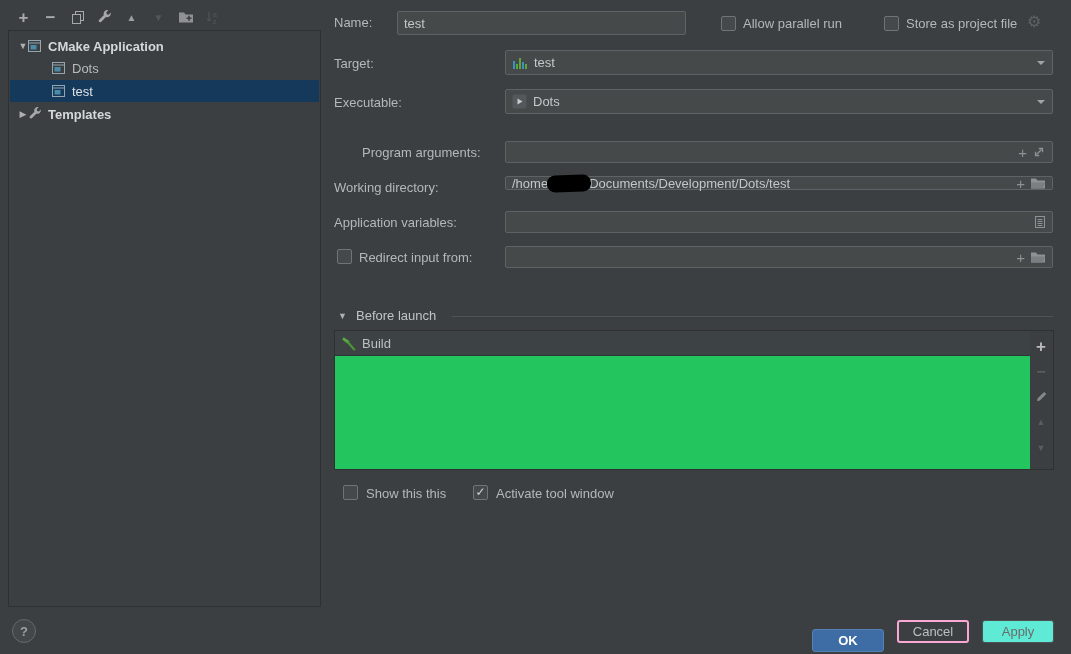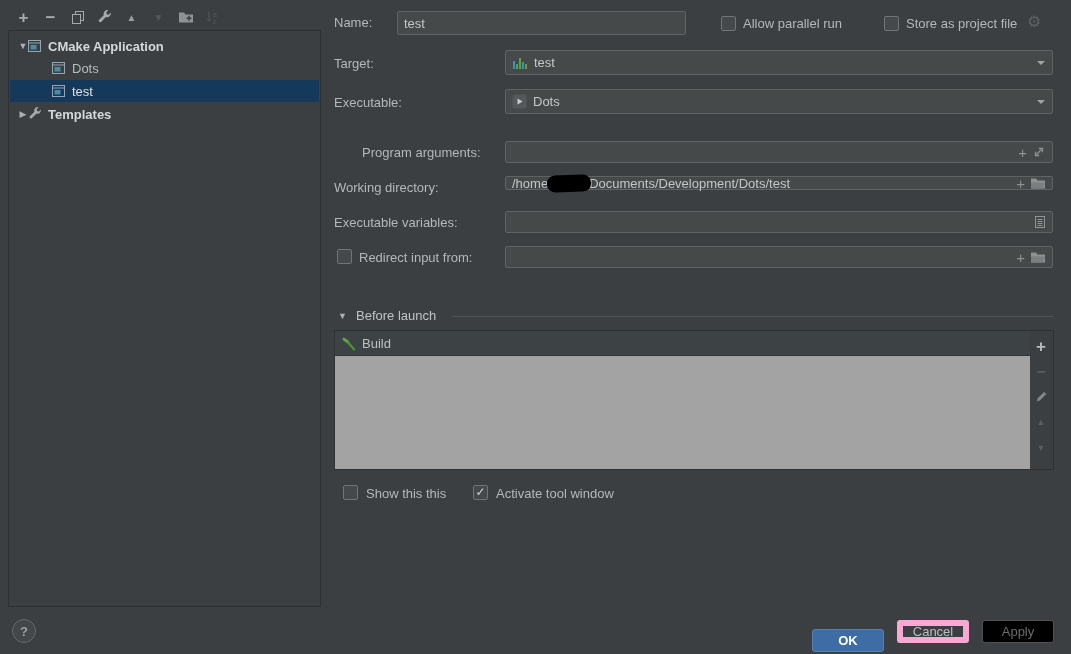--- a/index.html
+++ b/index.html
@@ -63,38 +63,38 @@
     display:block; color:#ced1d3; font-size:12px; line-height:13px; text-align:center;
   }
   .cb-label { position:absolute; color:#b4b8ba;text-align:center; }
 
   .gear { position:absolute; color:#5d6164; font-size:16px; line-height:1; }
 
   
   .bl-arrow { position:absolute; font-size:9px; color:#aeb0b2; }
   .bl-title { position:absolute; color:#c0c4c6; }
   .bl-line { position:absolute; height:1px; background:#515456; }
-  .bl-list { position:absolute; left:334px; top:330px; width:697px; height:140px; background:#a3a3a3; border:1px solid #2e3031; }
+  .bl-list { position:absolute; left:334px; top:330px; width:697px; height:140px; background:#22c55e; border:1px solid #2e3031; }
   .bl-item { position:absolute; left:0; right:0; top:0; height:25px; background:#3d4344; border-bottom:1px solid #303435; display:flex; align-items:center; padding-left:6px; }
   .bl-item .lbl { margin-left:6px; color:#bcc0c2; }
   .bl-strip { position:absolute; left:1030px; top:330px; width:24px; height:140px; background:#3c3f41; border:1px solid #2e3031; border-left:none; }
   .strip-btn { position:absolute; left:0; width:22px; height:20px; display:flex; align-items:center; justify-content:center; }
   .strip-plus { color:#b9bbbd; font-size:17px; font-weight:bold; line-height:1; }
   .strip-minus { color:#595d5f; font-size:16px; font-weight:bold; line-height:1; }
   .strip-tri { color:#595d5f; font-size:9px; }
 
   
   .btn {
     position:absolute; height:23px; width:72px;
     display:flex; align-items:center; justify-content:center;
     border-radius:3px; font-size:13px;
   }
   .btn-ok { background:#3e6ca5; border:1px solid #5580b2; color:#ffffff; font-weight:bold; }
-  .btn-cancel { background:#3c3f41; border:6px solid #f9a8d4; color:#bcbfc1; }
-  .btn-apply { background:#000000; border:1px solid #4e5153; color:#696c6e; }
+  .btn-cancel { background:#3c3f41; border:2px solid #f9a8d4; color:#bcbfc1; }
+  .btn-apply { background:#5eead4; border:1px solid #4e5153; color:#696c6e; }
   .help-btn {
     position:absolute; left:12px; top:619px; width:24px; height:24px;
     border-radius:50%; border:1px solid #66696b; background:#44474a;
     display:flex; align-items:center; justify-content:center;
     color:#9da0a2; font-weight:bold; font-size:13px;
   }
 
   .redact {
     display:inline-block; width:44px; height:17px;
     background:#000; border-radius:8px;
@@ -250,21 +250,21 @@
   <span class="spacer"></span>
   <span class="fld-plus">+</span>
   <span class="fld-ic">
     <svg width="16" height="13">
       <path d="M1 1.5h5l1.5 2H15v8H1z" fill="#8f9294"></path>
       <path d="M1 5.5h14l-2 6H1z" fill="#7c7f81"></path>
     </svg>
   </span>
 </div>
 
-<div class="form-label" style="left:334px; top:215px;">Executable variables:</div>
+<div class="form-label" style="left:334px; top:215px;">Application variables:</div>
 <div class="field" style="left:505px; top:211px; width:548px; height:22px;">
   <span></span>
   <span class="spacer"></span>
   <span class="fld-ic">
     <svg width="12" height="14">
       <rect x="1.5" y="1.5" width="9" height="11" fill="none" stroke="#8f9294"></rect>
       <path d="M3.5 4.5h5M3.5 6.5h5M3.5 8.5h5M3.5 10.5h5" stroke="#8f9294"></path>
     </svg>
   </span>
 </div>

